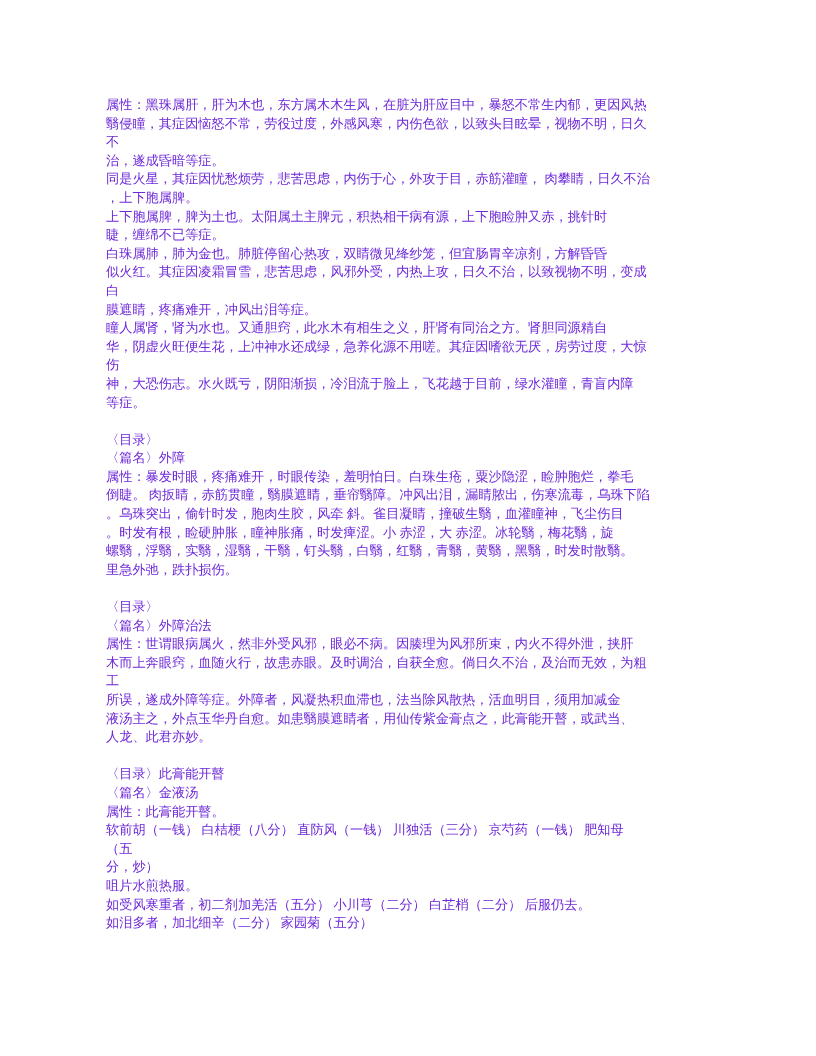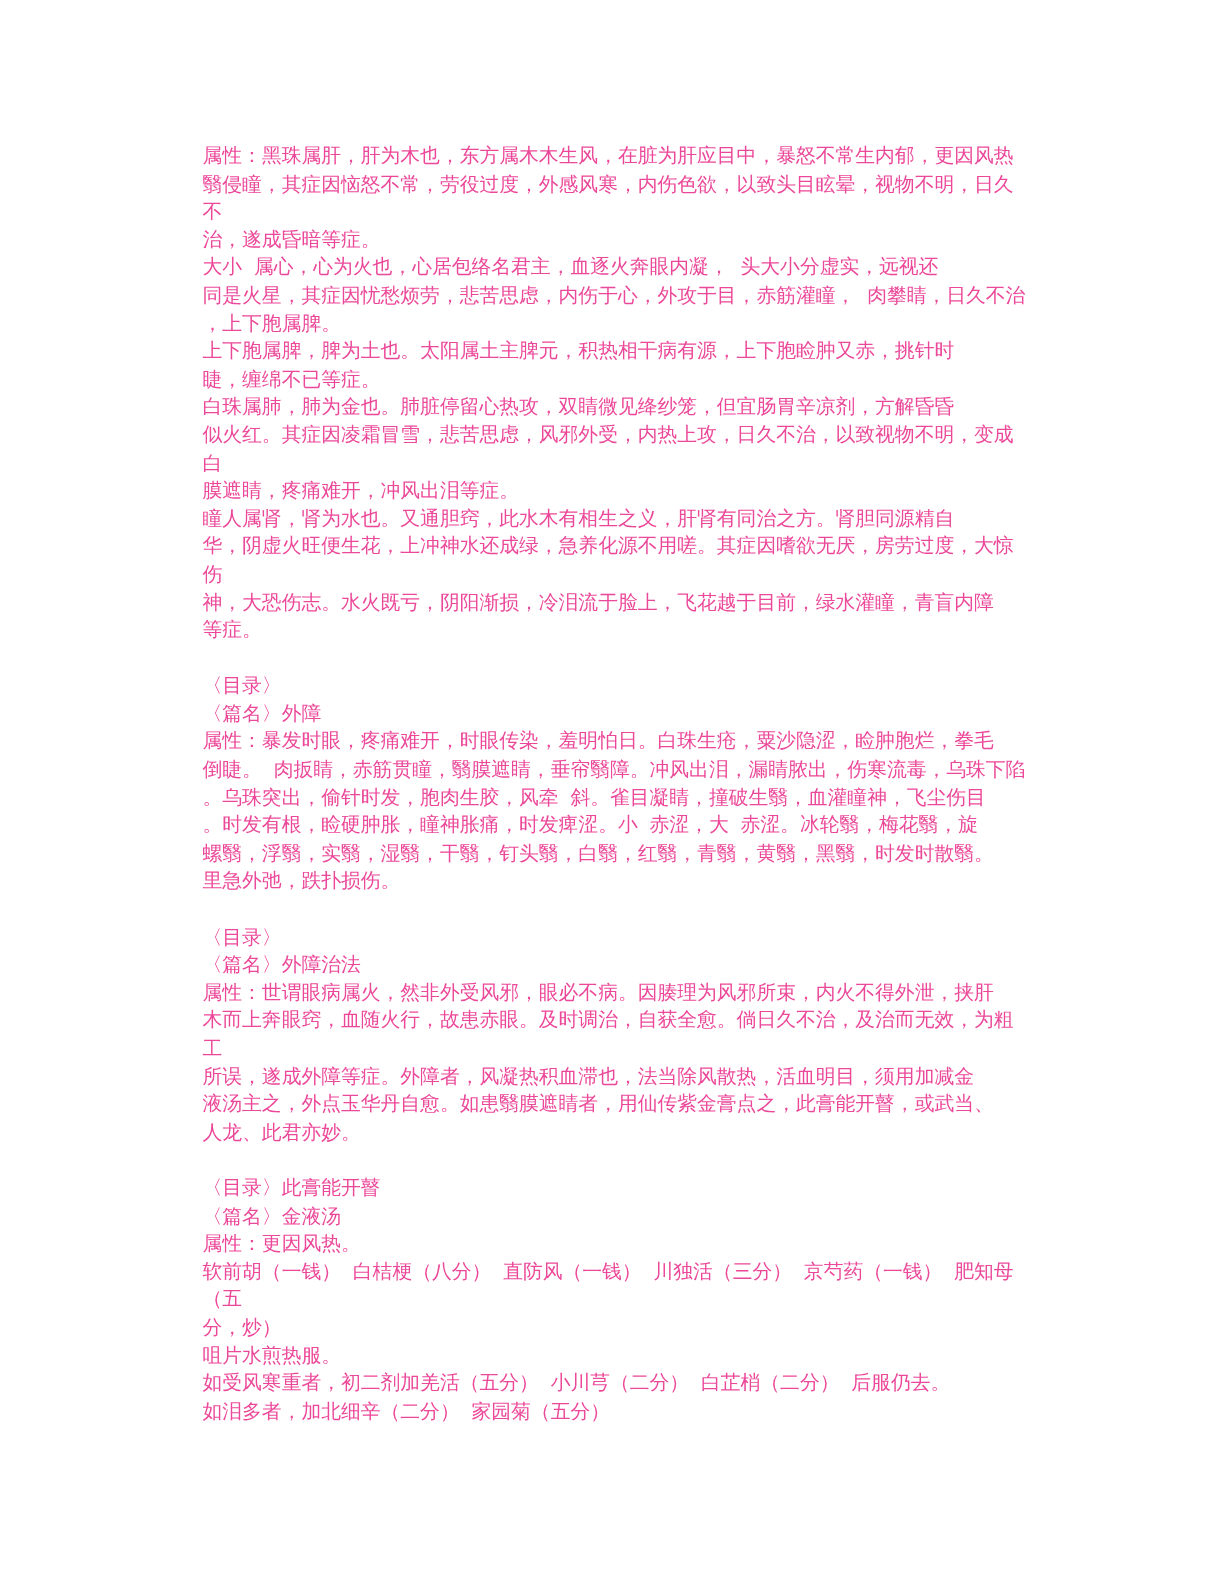--- a/index.html
+++ b/index.html
@@ -1,35 +1,34 @@
 <!DOCTYPE html>
 <html><head>
   <meta charset="utf-8">
   <style>
     html, body { margin: 0; padding: 0; background: #ffffff; }
     body { width: 816px; height: 1056px; position: relative; overflow: hidden; }
     .page {
-      position: absolute; left: 135px; top: 96px; width: 600px;
-      font-family: Liberation Mono, monospace;
-      font-size: 13.2px; line-height: 18.6px; color: #ec4899;
+      position: absolute; left: 106px; top: 96px; width: 600px;
+      font-family: Liberation Serif, serif;
+      font-size: 13.2px; line-height: 18.6px; color: #6d28d9;
     }
     .line { white-space: pre; height: 18.6px; }
     .gap { height: 18.6px; }
     .section { margin: 0; }
   </style>
 </head>
 <body>
 
 <div class="page">
   <div class="section">
     <div class="line">属性：黑珠属肝，肝为木也，东方属木木生风，在脏为肝应目中，暴怒不常生内郁，更因风热</div>
     <div class="line">翳侵瞳，其症因恼怒不常，劳役过度，外感风寒，内伤色欲，以致头目眩晕，视物不明，日久</div>
     <div class="line">不</div>
     <div class="line">治，遂成昏暗等症。</div>
-    <div class="line">大小 属心，心为火也，心居包络名君主，血逐火奔眼内凝， 头大小分虚实，远视还</div>
     <div class="line">同是火星，其症因忧愁烦劳，悲苦思虑，内伤于心，外攻于目，赤筋灌瞳， 肉攀睛，日久不治</div>
     <div class="line">，上下胞属脾。</div>
     <div class="line">上下胞属脾，脾为土也。太阳属土主脾元，积热相干病有源，上下胞睑肿又赤，挑针时</div>
     <div class="line">睫，缠绵不已等症。</div>
     <div class="line">白珠属肺，肺为金也。肺脏停留心热攻，双睛微见绛纱笼，但宜肠胃辛凉剂，方解昏昏</div>
     <div class="line">似火红。其症因凌霜冒雪，悲苦思虑，风邪外受，内热上攻，日久不治，以致视物不明，变成</div>
     <div class="line">白</div>
     <div class="line">膜遮睛，疼痛难开，冲风出泪等症。</div>
     <div class="line">瞳人属肾，肾为水也。又通胆窍，此水木有相生之义，肝肾有同治之方。肾胆同源精自</div>
     <div class="line">华，阴虚火旺便生花，上冲神水还成绿，急养化源不用嗟。其症因嗜欲无厌，房劳过度，大惊</div>
@@ -59,21 +58,21 @@
     <div class="line">工</div>
     <div class="line">所误，遂成外障等症。外障者，风凝热积血滞也，法当除风散热，活血明目，须用加减金</div>
     <div class="line">液汤主之，外点玉华丹自愈。如患翳膜遮睛者，用仙传紫金膏点之，此膏能开瞽，或武当、</div>
     <div class="line">人龙、此君亦妙。</div>
   </div>
   <div class="gap"></div>
 
   <div class="section">
     <div class="line">〈目录〉此膏能开瞽</div>
     <div class="line">〈篇名〉金液汤</div>
-    <div class="line">属性：更因风热。</div>
+    <div class="line">属性：此膏能开瞽。</div>
     <div class="line">软前胡（一钱） 白桔梗（八分） 直防风（一钱） 川独活（三分） 京芍药（一钱） 肥知母</div>
     <div class="line">（五</div>
     <div class="line">分，炒）</div>
     <div class="line">咀片水煎热服。</div>
     <div class="line">如受风寒重者，初二剂加羌活（五分） 小川芎（二分） 白芷梢（二分） 后服仍去。</div>
     <div class="line">如泪多者，加北细辛（二分） 家园菊（五分）</div>
   </div>
 </div>
 
 </body></html>

